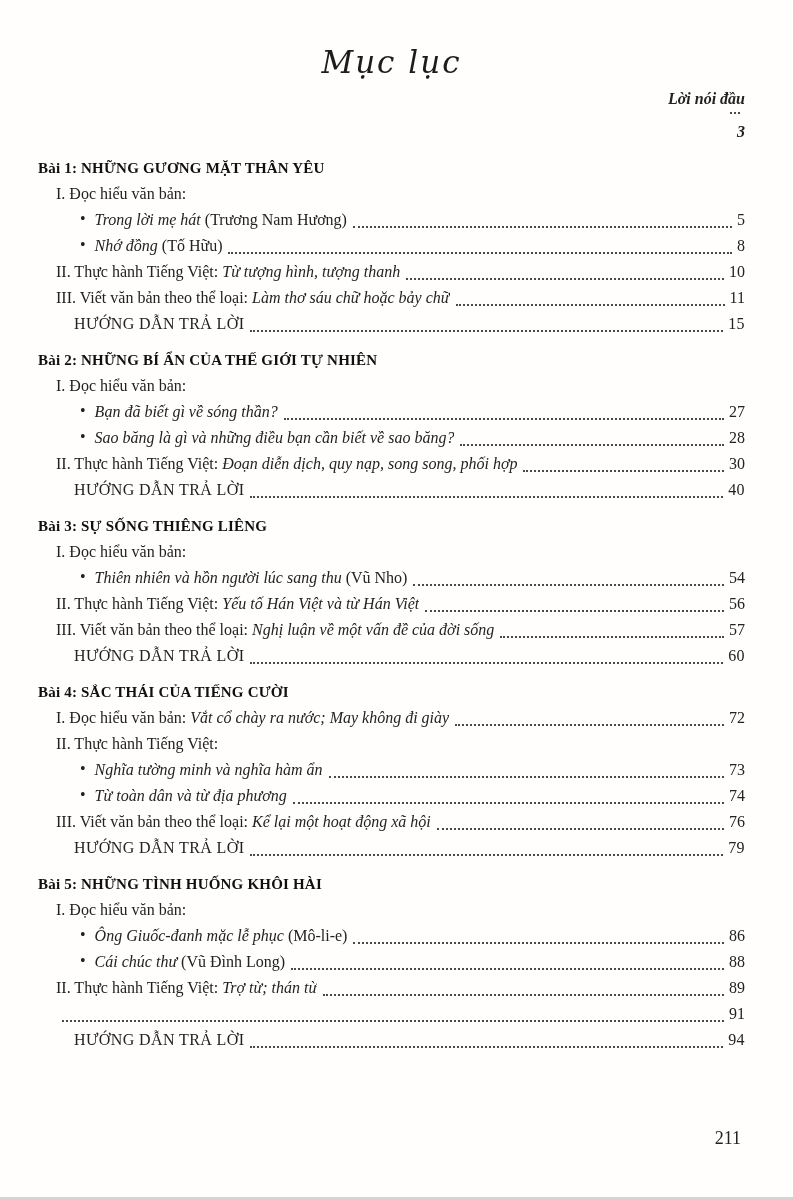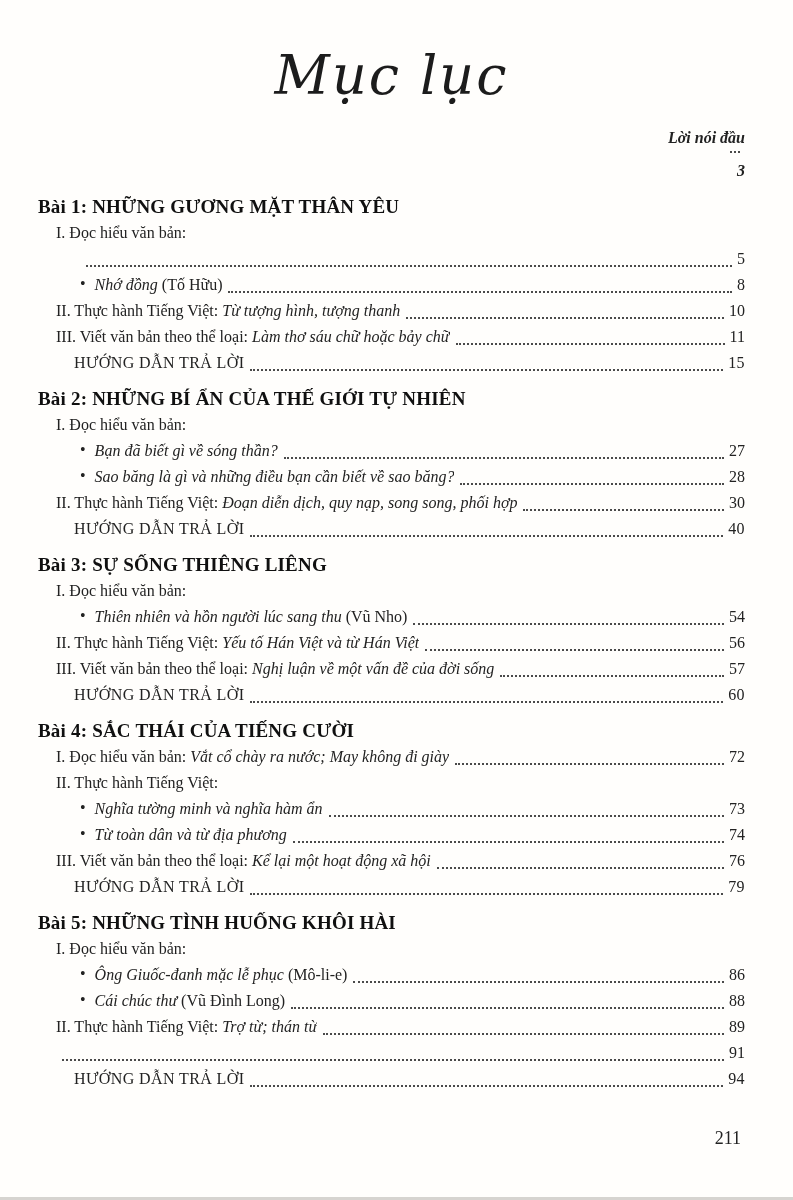--- a/index.html
+++ b/index.html
@@ -13,23 +13,23 @@
     font-family:"Liberation Serif","DejaVu Serif",serif;
     color:#222;
     overflow:hidden;
     border-bottom:3px solid #d6d4d0;
   }
   .title{
     text-align:center;
     font-family:"DejaVu Serif","Liberation Serif",serif;
     font-style:italic;
     font-weight:normal;
-    font-size:54px;
+    font-size:31px;
     letter-spacing:2px;
-    margin:6px 0 18px 0;
+    margin:6px 0 6px 0;
     color:#1c1c1c;
   }
   .toc{font-size:16px;line-height:26px;}
   .row{
     display:flex;
     align-items:flex-end;
     white-space:nowrap;
   }
   .row .txt{flex:0 1 auto;overflow:hidden;}
   .leader{
@@ -37,21 +37,21 @@
     min-width:10px;
     border-bottom:2px dotted #4a4a4a;
     margin:0 5px 5px 6px;
   }
   .pg{flex:0 0 auto;color:#222;}
   .it{font-style:italic;}
   .blt{display:inline-block;margin-right:9px;transform:translateY(-1px);}
   .preface{font-weight:700;font-style:italic;flex-direction:column;}
   .unit{
     font-weight:700;
-    font-size:19px;
+    font-size:15px;
     margin-top:10px;
     letter-spacing:.2px;
     color:#101010;
   }
   .section{padding-left:18px;}
   .bullet{padding-left:42px;}
   .answer{padding-left:36px;letter-spacing:.4px;}
   .folio{
     position:absolute;
     right:52px;
@@ -71,20 +71,21 @@
         <span class="leader"></span>
         <span class="pg">3</span>
       </div>
       <div class="row unit">
         <span class="txt"><span>Bài 1: NHỮNG GƯƠNG MẶT THÂN YÊU</span></span>
       </div>
       <div class="row section">
         <span class="txt"><span>I. Đọc hiểu văn bản:</span></span>
       </div>
       <div class="row bullet">
+        <span class="txt"><span class="blt">•</span><span class="it">Trong lời mẹ hát</span><span> (Trương Nam Hương)</span></span>
         <span class="leader"></span>
         <span class="pg">5</span>
       </div>
       <div class="row bullet">
         <span class="txt"><span class="blt">•</span><span class="it">Nhớ đồng</span><span> (Tố Hữu)</span></span>
         <span class="leader"></span>
         <span class="pg">8</span>
       </div>
       <div class="row section">
         <span class="txt"><span>II. Thực hành Tiếng Việt: </span><span class="it">Từ tượng hình, tượng thanh</span></span>

